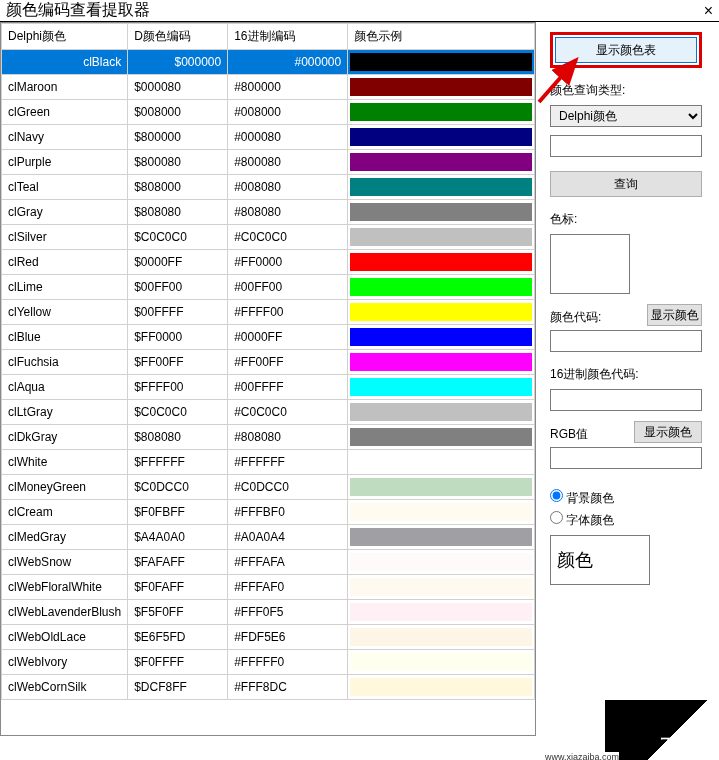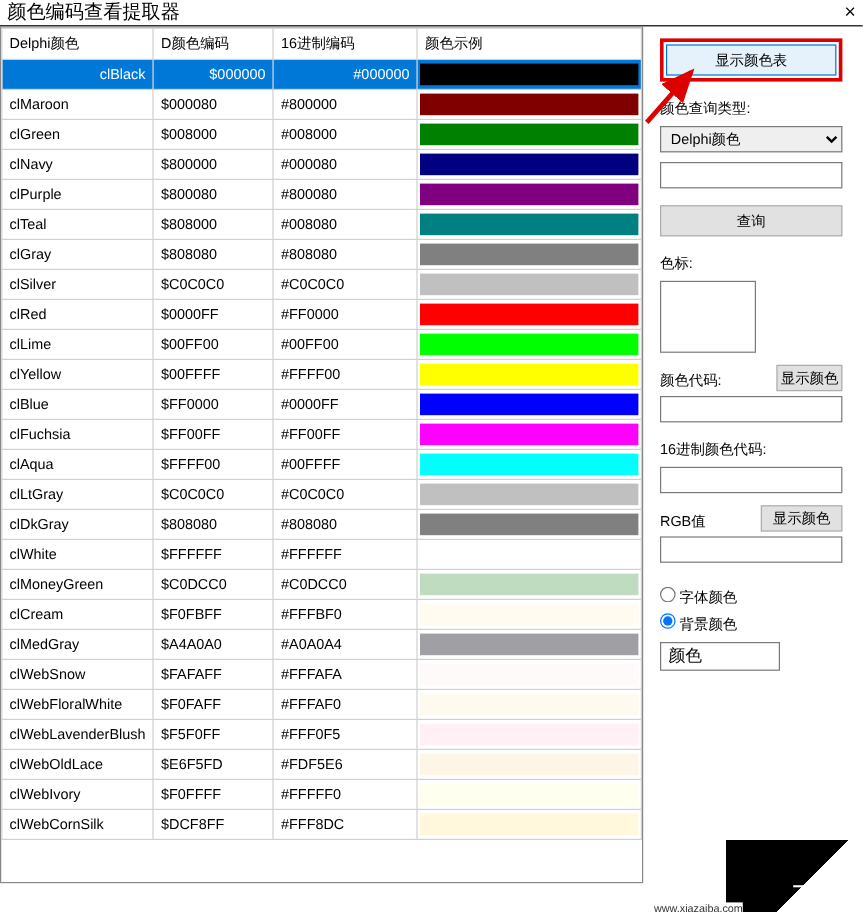--- a/index.html
+++ b/index.html
@@ -23,21 +23,21 @@
 .btn { width: 100%; height: 26px; border: 1px solid #0078d7; background: #e5f1fb; cursor: pointer; font-size: 12px; }
 .btn.plain { border: 1px solid #adadad; background: #e1e1e1; }
 .btn.small { width: 64px; height: 22px; margin-left: 40px; }
 .label { margin: 14px 0 6px; display: block; }
 select, input[type=text] { width: 100%; height: 22px; border: 1px solid #7a7a7a; padding: 0 4px; font-size: 12px; }
 .swatch-box { width: 80px; height: 60px; border: 1px solid #7a7a7a; background: #fff; margin-top: 6px; }
 .row { display: flex; align-items: flex-end; gap: 6px; margin-top: 10px; }
 .row .lbl { flex: 0 0 auto; }
 .radio-group { margin-top: 20px; }
 .radio-group label { display: block; margin: 4px 0; }
-.color-text { border: 1px solid #7a7a7a; padding: 2px 6px; font-size: 14px; font-family: "SimSun", serif; margin-top: 6px; width: 100px; }
+.color-text { border: 1px solid #7a7a7a; padding: 12px 6px; font-size: 18px; font-family: "SimSun", serif; margin-top: 6px; width: 100px; }
 .footer { position: absolute; bottom: 2px; right: 10px; font-size: 11px; color: #333; }
 .watermark { position: absolute; right: 4px; bottom: 0; width: 110px; height: 60px; background: linear-gradient(135deg,#000 60%,#fff 60%); }
 .watermark span { position: absolute; bottom: 4px; right: 6px; color: #fff; font-weight: bold; font-size: 16px; }
 .watermark .url { position: absolute; bottom: -2px; left: -60px; font-size: 9px; color: #333; background: #fff; }
 .arrow-svg { position: absolute; left: 534px; top: 52px; pointer-events: none; }
 </style>
 </head>
 <body>
 
 <div class="titlebar">
@@ -295,22 +295,22 @@
     <span class="label">16进制颜色代码:</span>
     <input type="text" style="">
 
     <div class="row">
       <span class="lbl">RGB值</span>
       <button class="btn plain small" style="flex:1">显示颜色</button>
     </div>
     <input type="text" style="margin-top: 4px;">
 
     <div class="radio-group">
+      <label><input type="radio" name="ct" checked="" style=""> <span>背景颜色</span></label>
       <label><input type="radio" name="ct" style=""> <span>字体颜色</span></label>
-      <label><input type="radio" name="ct" checked="" style=""> <span>背景颜色</span></label>
     </div>
     <div class="color-text">颜色</div>
   </div>
 </div>
 
 <svg class="arrow-svg" width="60" height="60">
   <defs>
       <marker id="ah" markerWidth="8" markerHeight="8" refX="6" refY="3" orient="auto">
         <path d="M0,0 L7,3 L0,6 Z" fill="#d00"></path>
       </marker>

